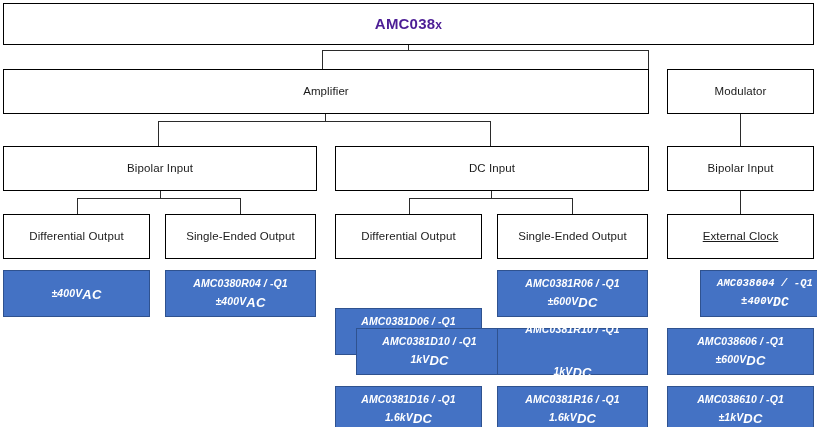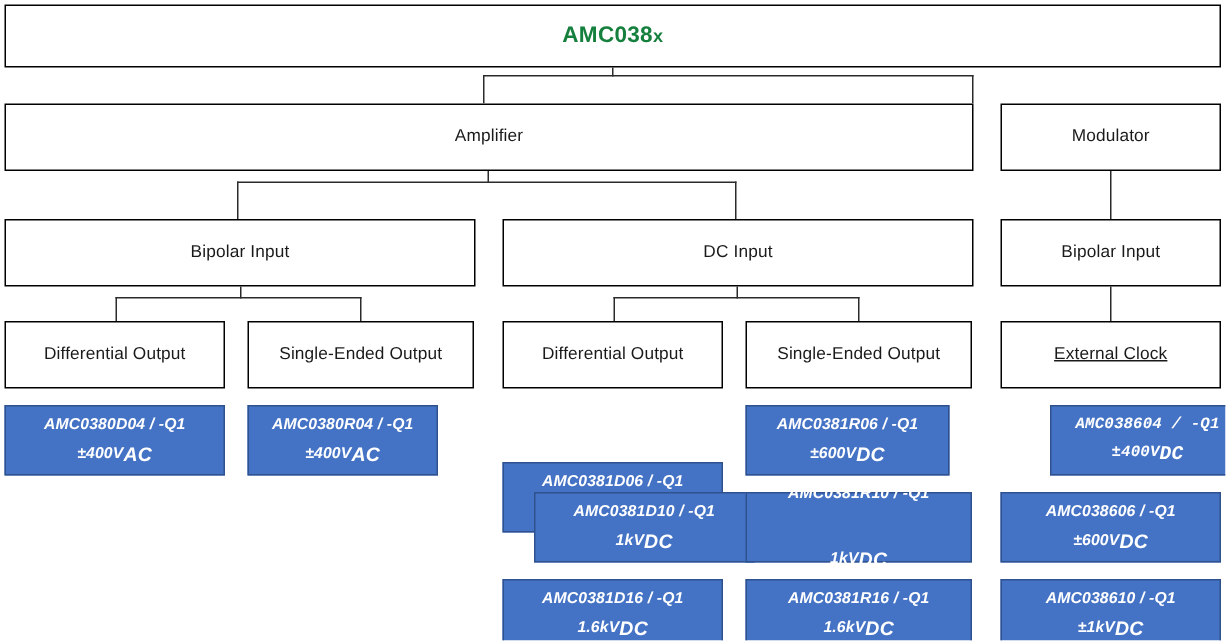--- a/index.html
+++ b/index.html
@@ -27,21 +27,21 @@
     text-align: center;
     color: #1a1a1a;
     font-size: 11.5px;
     line-height: 1.25;
     letter-spacing: 0.1px;
   }
   .box.root {
     font-weight: bold;
     font-size: 15px;
     letter-spacing: 0.2px;
-    color: #15803d;
+    color: #4c1d95;
   }
   .box.root .sub-x {
     font-size: 12px;
     font-weight: bold;
   }
   .box.part {
     background: #4472C4;
     border: 1px solid #2F528F;
     color: #ffffff;
     font-style: italic;
@@ -127,43 +127,42 @@
     <span>Differential Output</span>
   </div>
   <div class="box" style="left:497px; top:214px; width:151px; height:45px;">
     <span>Single-Ended Output</span>
   </div>
   <div class="box" style="left:667px; top:214px; width:147px; height:45px;text-decoration:underline;">
     <span>External Clock</span>
   </div>
 
   <div class="box part" style="left:3px; top:270px; width:147px; height:47px;">
-    <span class="pn">AMC0380D04 / -Q1</span>
     <span class="volt"><span>±400V</span><sub>AC</sub></span>
   </div>
 
-  <div class="box part" style="left:165px; top:270px; width:127px; height:47px;">
+  <div class="box part" style="left:165px; top:270px; width:151px; height:47px;">
     <span class="pn">AMC0380R04 / -Q1</span>
     <span class="volt"><span>±400V</span><sub>AC</sub></span>
   </div>
 
   <div class="box part" style="left:335px; top:270px; width:147px; height:47px;margin-top:38px;">
     <span class="pn">AMC0381D06 / -Q1</span>
     <span class="volt"><span>±600V</span><sub>DC</sub></span>
   </div>
   <div class="box part" style="left:335px; top:328px; width:147px; height:47px;margin-left:21px;">
     <span class="pn">AMC0381D10 / -Q1</span>
     <span class="volt"><span>1kV</span><sub>DC</sub></span>
   </div>
   <div class="box part" style="left:335px; top:386px; width:147px; height:47px;">
     <span class="pn">AMC0381D16 / -Q1</span>
     <span class="volt"><span>1.6kV</span><sub>DC</sub></span>
   </div>
 
-  <div class="box part" style="left:497px; top:270px; width:136px; height:47px;">
+  <div class="box part" style="left:497px; top:270px; width:151px; height:47px;">
     <span class="pn">AMC0381R06 / -Q1</span>
     <span class="volt"><span>±600V</span><sub>DC</sub></span>
   </div>
   <div class="box part" style="left:497px; top:328px; width:151px; height:47px;gap:24px;">
     <span class="pn">AMC0381R10 / -Q1</span>
     <span class="volt"><span>1kV</span><sub>DC</sub></span>
   </div>
   <div class="box part" style="left:497px; top:386px; width:151px; height:47px;">
     <span class="pn">AMC0381R16 / -Q1</span>
     <span class="volt"><span>1.6kV</span><sub>DC</sub></span>

